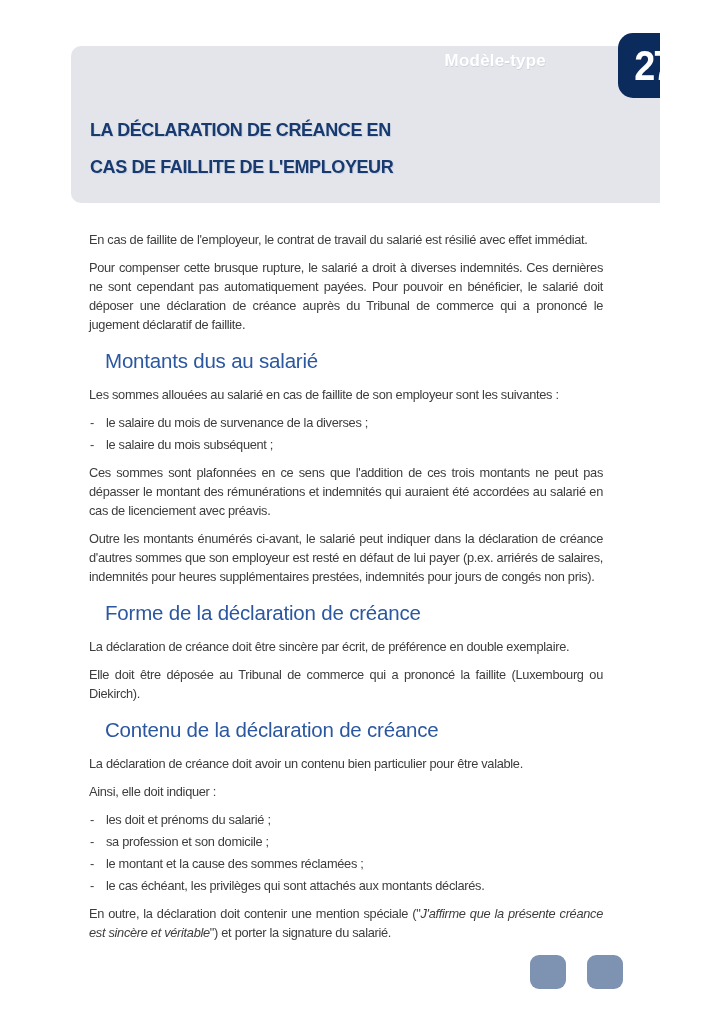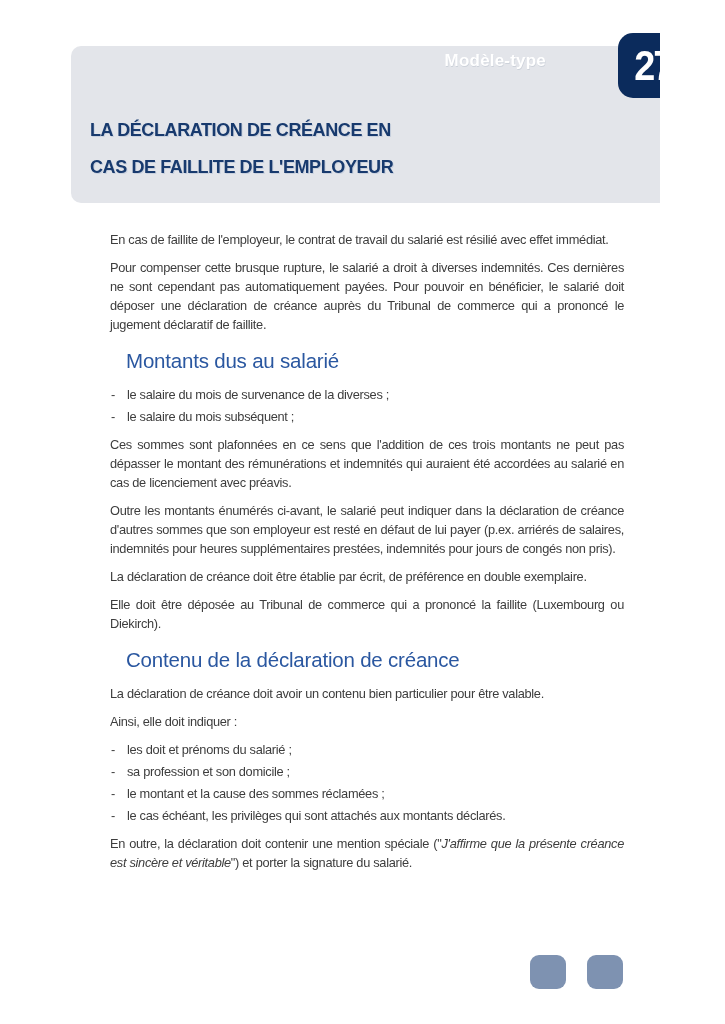--- a/index.html
+++ b/index.html
@@ -32,21 +32,21 @@
   .issue-badge .num{
     color:#ffffff;font-weight:bold;font-size:42px;line-height:1;
     transform:scaleX(0.9);letter-spacing:-2px;
   }
   .doc-title{
     position:absolute;left:90px;top:112px;width:560px;
     color:var(--title-color,#183a6e);font-weight:bold;font-size:18px;line-height:37px;
     letter-spacing:-0.4px;text-shadow:1px 1px 0 #c9d1df;
   }
   .content{
-    position:absolute;left:110px;top:230px;width:514px;
+    position:absolute;left:89px;top:230px;width:514px;
     color:var(--body-text,#3d3d3d);font-size:12.8px;line-height:19px;
     letter-spacing:-0.3px;text-align:justify;
   }
   .content p{margin:0 0 9px 0;}
   h2.sec-heading{
     color:var(--heading-color,#2a57a0);font-size:20.5px;font-weight:400;
     letter-spacing:-0.2px;margin:14px 0 11px 16px;line-height:26px;text-align:left;
   }
   ul.dash-list{list-style:none;margin:0 0 9px 0;padding:0;}
   ul.dash-list li{
@@ -76,27 +76,29 @@
 
   <div class="doc-title">
     <div>LA DÉCLARATION DE CRÉANCE EN</div>
     <div>CAS DE FAILLITE DE L'EMPLOYEUR</div>
   </div>
 
   <main class="content" id="content">
       <p>En cas de faillite de l'employeur, le contrat de travail du salarié est résilié avec effet immédiat.</p>
       <p>Pour compenser cette brusque rupture, le salarié a droit à diverses indemnités. Ces dernières ne sont cependant pas automatiquement payées. Pour pouvoir en bénéficier, le salarié doit déposer une déclaration de créance auprès du Tribunal de commerce qui a prononcé le jugement déclaratif de faillite.</p>
       <h2 class="sec-heading">Montants dus au salarié</h2>
+      <p>Les sommes allouées au salarié en cas de faillite de son employeur sont les suivantes :</p>
       <ul class="dash-list">
         <li>le salaire du mois de survenance de la diverses ;</li>
         <li>le salaire du mois subséquent ;</li>
       </ul>
       <p>Ces sommes sont plafonnées en ce sens que l'addition de ces trois montants ne peut pas dépasser le montant des rémunérations et indemnités qui auraient été accordées au salarié en cas de licenciement avec préavis.</p>
       <p>Outre les montants énumérés ci-avant, le salarié peut indiquer dans la déclaration de créance d'autres sommes que son employeur est resté en défaut de lui payer (p.ex. arriérés de salaires, indemnités pour heures supplémentaires prestées, indemnités pour jours de congés non pris).</p>
-      <p>La déclaration de créance doit être établie par écrit, de préférence en double exemplaire.</p>
+      <h2 class="sec-heading">Forme de la déclaration de créance</h2>
+      <p>La déclaration de créance doit être sincère par écrit, de préférence en double exemplaire.</p>
       <p>Elle doit être déposée au Tribunal de commerce qui a prononcé la faillite (Luxembourg ou Diekirch).</p>
       <h2 class="sec-heading">Contenu de la déclaration de créance</h2>
       <p>La déclaration de créance doit avoir un contenu bien particulier pour être valable.</p>
       <p>Ainsi, elle doit indiquer :</p>
       <ul class="dash-list">
         <li>les doit et prénoms du salarié ;</li>
         <li>sa profession et son domicile ;</li>
         <li>le montant et la cause des sommes réclamées ;</li>
         <li>le cas échéant, les privilèges qui sont attachés aux montants déclarés.</li>
       </ul>

